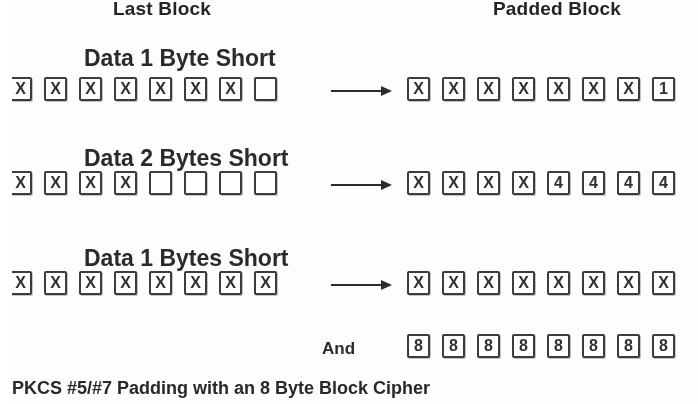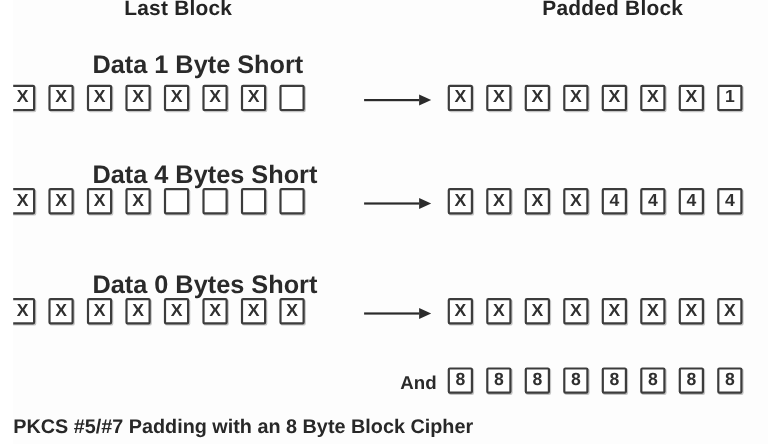--- a/index.html
+++ b/index.html
@@ -90,21 +90,20 @@
     height: 0;
     border-left: 11px solid var(--ink);
     border-top: 5px solid transparent;
     border-bottom: 5px solid transparent;
   }
   .and-label {
     position: absolute;
     left: 310px;
     top: 339px;
     width: 75px;
-    text-align: right;
     font-size: 17px;
     font-weight: 600;
     color: #2a2a2a;
   }
   .caption {
     position: absolute;
     top: 378px;
     left: 0;
     width: 100%;
     font-size: 18px;
@@ -139,21 +138,21 @@
       <div class="box">X</div>
       <div class="box">X</div>
       <div class="box">X</div>
       <div class="box">X</div>
       <div class="box">X</div>
       <div class="box">X</div>
       <div class="box">X</div>
       <div class="box">1</div>
     </div>
 
-  <div class="row-label lbl-2">Data 4 Bytes Short</div>
+  <div class="row-label lbl-2">Data 2 Bytes Short</div>
   <div class="box-row left-col boxes-2">
       <div class="box">X</div>
       <div class="box">X</div>
       <div class="box">X</div>
       <div class="box">X</div>
       <div class="box"></div>
       <div class="box"></div>
       <div class="box"></div>
       <div class="box"></div>
     </div>
@@ -165,21 +164,21 @@
       <div class="box">X</div>
       <div class="box">X</div>
       <div class="box">X</div>
       <div class="box">X</div>
       <div class="box">4</div>
       <div class="box">4</div>
       <div class="box">4</div>
       <div class="box">4</div>
     </div>
 
-  <div class="row-label lbl-3">Data 0 Bytes Short</div>
+  <div class="row-label lbl-3">Data 1 Bytes Short</div>
   <div class="box-row left-col boxes-3">
       <div class="box">X</div>
       <div class="box">X</div>
       <div class="box">X</div>
       <div class="box">X</div>
       <div class="box">X</div>
       <div class="box">X</div>
       <div class="box">X</div>
       <div class="box">X</div>
     </div>

